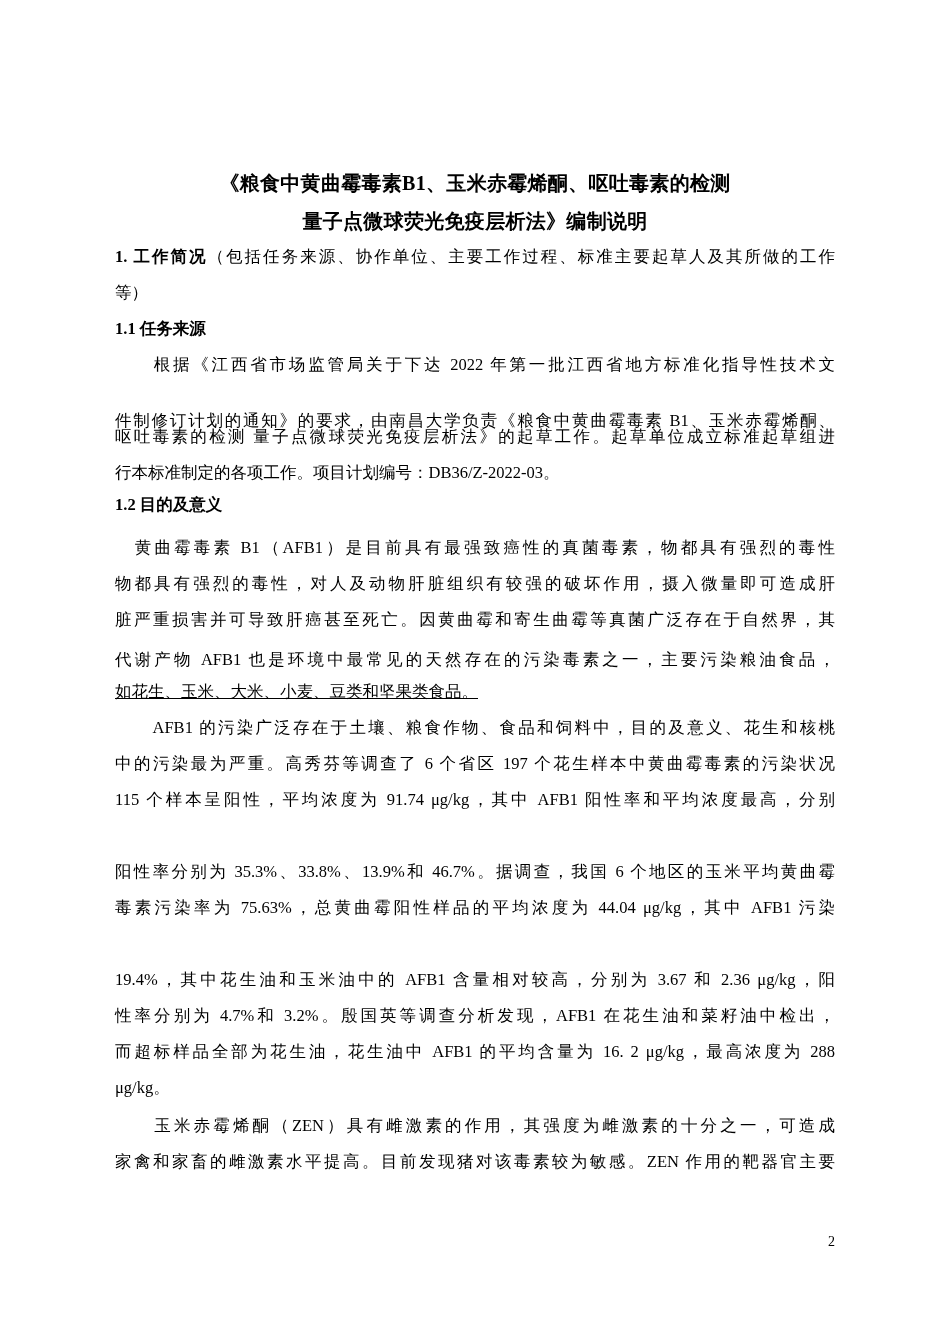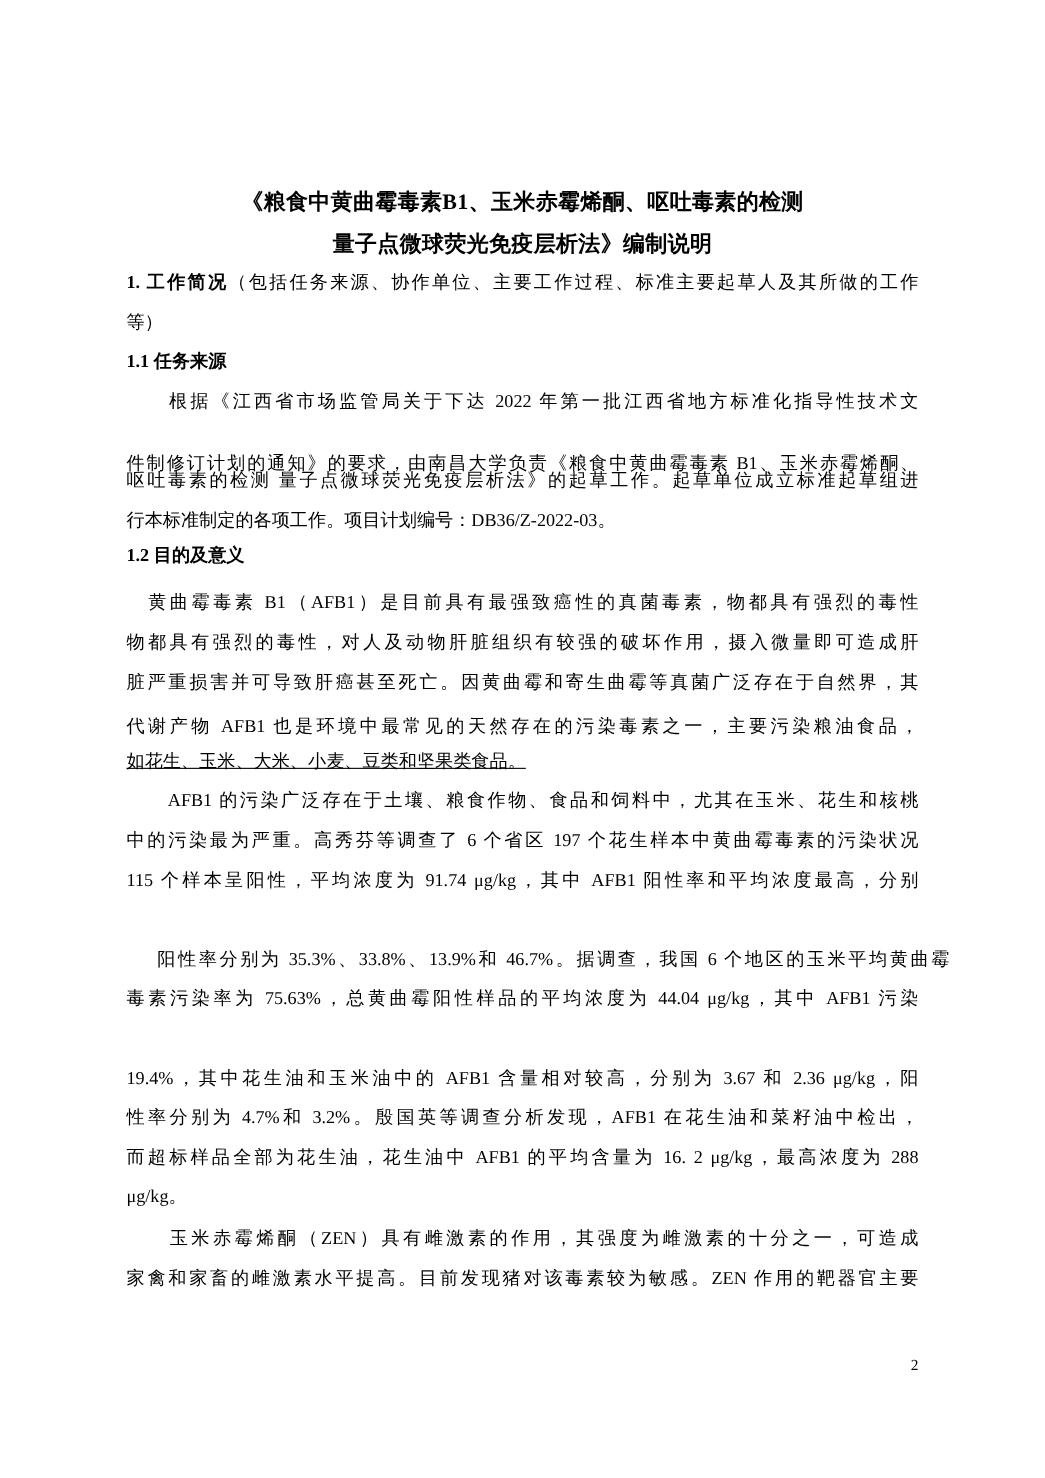--- a/index.html
+++ b/index.html
@@ -34,24 +34,24 @@
   <div class="line" style="top:425px;">呕吐毒素的检测 量子点微球荧光免疫层析法》的起草工作。起草单位成立标准起草组进</div>
   <div class="line last" style="top:461px;">行本标准制定的各项工作。项目计划编号：DB36/Z-2022-03。</div>
 
   <div class="line last h" style="top:493px;">1.2 目的及意义</div>
   <div class="line" style="top:536px;">　黄曲霉毒素 B1（AFB1）是目前具有最强致癌性的真菌毒素，物都具有强烈的毒性</div>
   <div class="line" style="top:608px;">脏严重损害并可导致肝癌甚至死亡。因黄曲霉和寄生曲霉等真菌广泛存在于自然界，其</div>
   <div class="line" style="top:572px;">物都具有强烈的毒性，对人及动物肝脏组织有较强的破坏作用，摄入微量即可造成肝</div>
   <div class="line" style="top:616px;margin-top:32px;">代谢产物 AFB1 也是环境中最常见的天然存在的污染毒素之一，主要污染粮油食品，</div>
   <div class="line last" style="top:680px;text-decoration:underline;">如花生、玉米、大米、小麦、豆类和坚果类食品。</div>
 
-  <div class="line" style="top:716px;">　　AFB1 的污染广泛存在于土壤、粮食作物、食品和饲料中，尤其在玉米、花生和核桃</div>
+  <div class="line" style="top:716px;">　　AFB1 的污染广泛存在于土壤、粮食作物、食品和饲料中，目的及意义、花生和核桃</div>
   <div class="line" style="top:752px;">中的污染最为严重。高秀芬等调查了 6 个省区 197 个花生样本中黄曲霉毒素的污染状况</div>
   <div class="line" style="top:788px;">115 个样本呈阳性，平均浓度为 91.74 μg/kg，其中 AFB1 阳性率和平均浓度最高，分别</div>
-  <div class="line" style="top:860px;margin-left:28px;">阳性率分别为 35.3%、33.8%、13.9%和 46.7%。据调查，我国 6 个地区的玉米平均黄曲霉</div>
+  <div class="line" style="top:860px;">阳性率分别为 35.3%、33.8%、13.9%和 46.7%。据调查，我国 6 个地区的玉米平均黄曲霉</div>
   <div class="line" style="top:896px;">毒素污染率为 75.63%，总黄曲霉阳性样品的平均浓度为 44.04 μg/kg，其中 AFB1 污染</div>
   <div class="line" style="top:968px;">19.4%，其中花生油和玉米油中的 AFB1 含量相对较高，分别为 3.67 和 2.36 μg/kg，阳</div>
   <div class="line" style="top:1004px;">性率分别为 4.7%和 3.2%。殷国英等调查分析发现，AFB1 在花生油和菜籽油中检出，</div>
   <div class="line" style="top:1040px;">而超标样品全部为花生油，花生油中 AFB1 的平均含量为 16. 2 μg/kg，最高浓度为 288</div>
   <div class="line last" style="top:1076px;">μg/kg。</div>
 
   <div class="line" style="top:1114px;">　　玉米赤霉烯酮（ZEN）具有雌激素的作用，其强度为雌激素的十分之一，可造成</div>
   <div class="line" style="top:1150px;">家禽和家畜的雌激素水平提高。目前发现猪对该毒素较为敏感。ZEN 作用的靶器官主要</div>
 
   <div class="pagenum">2</div>

